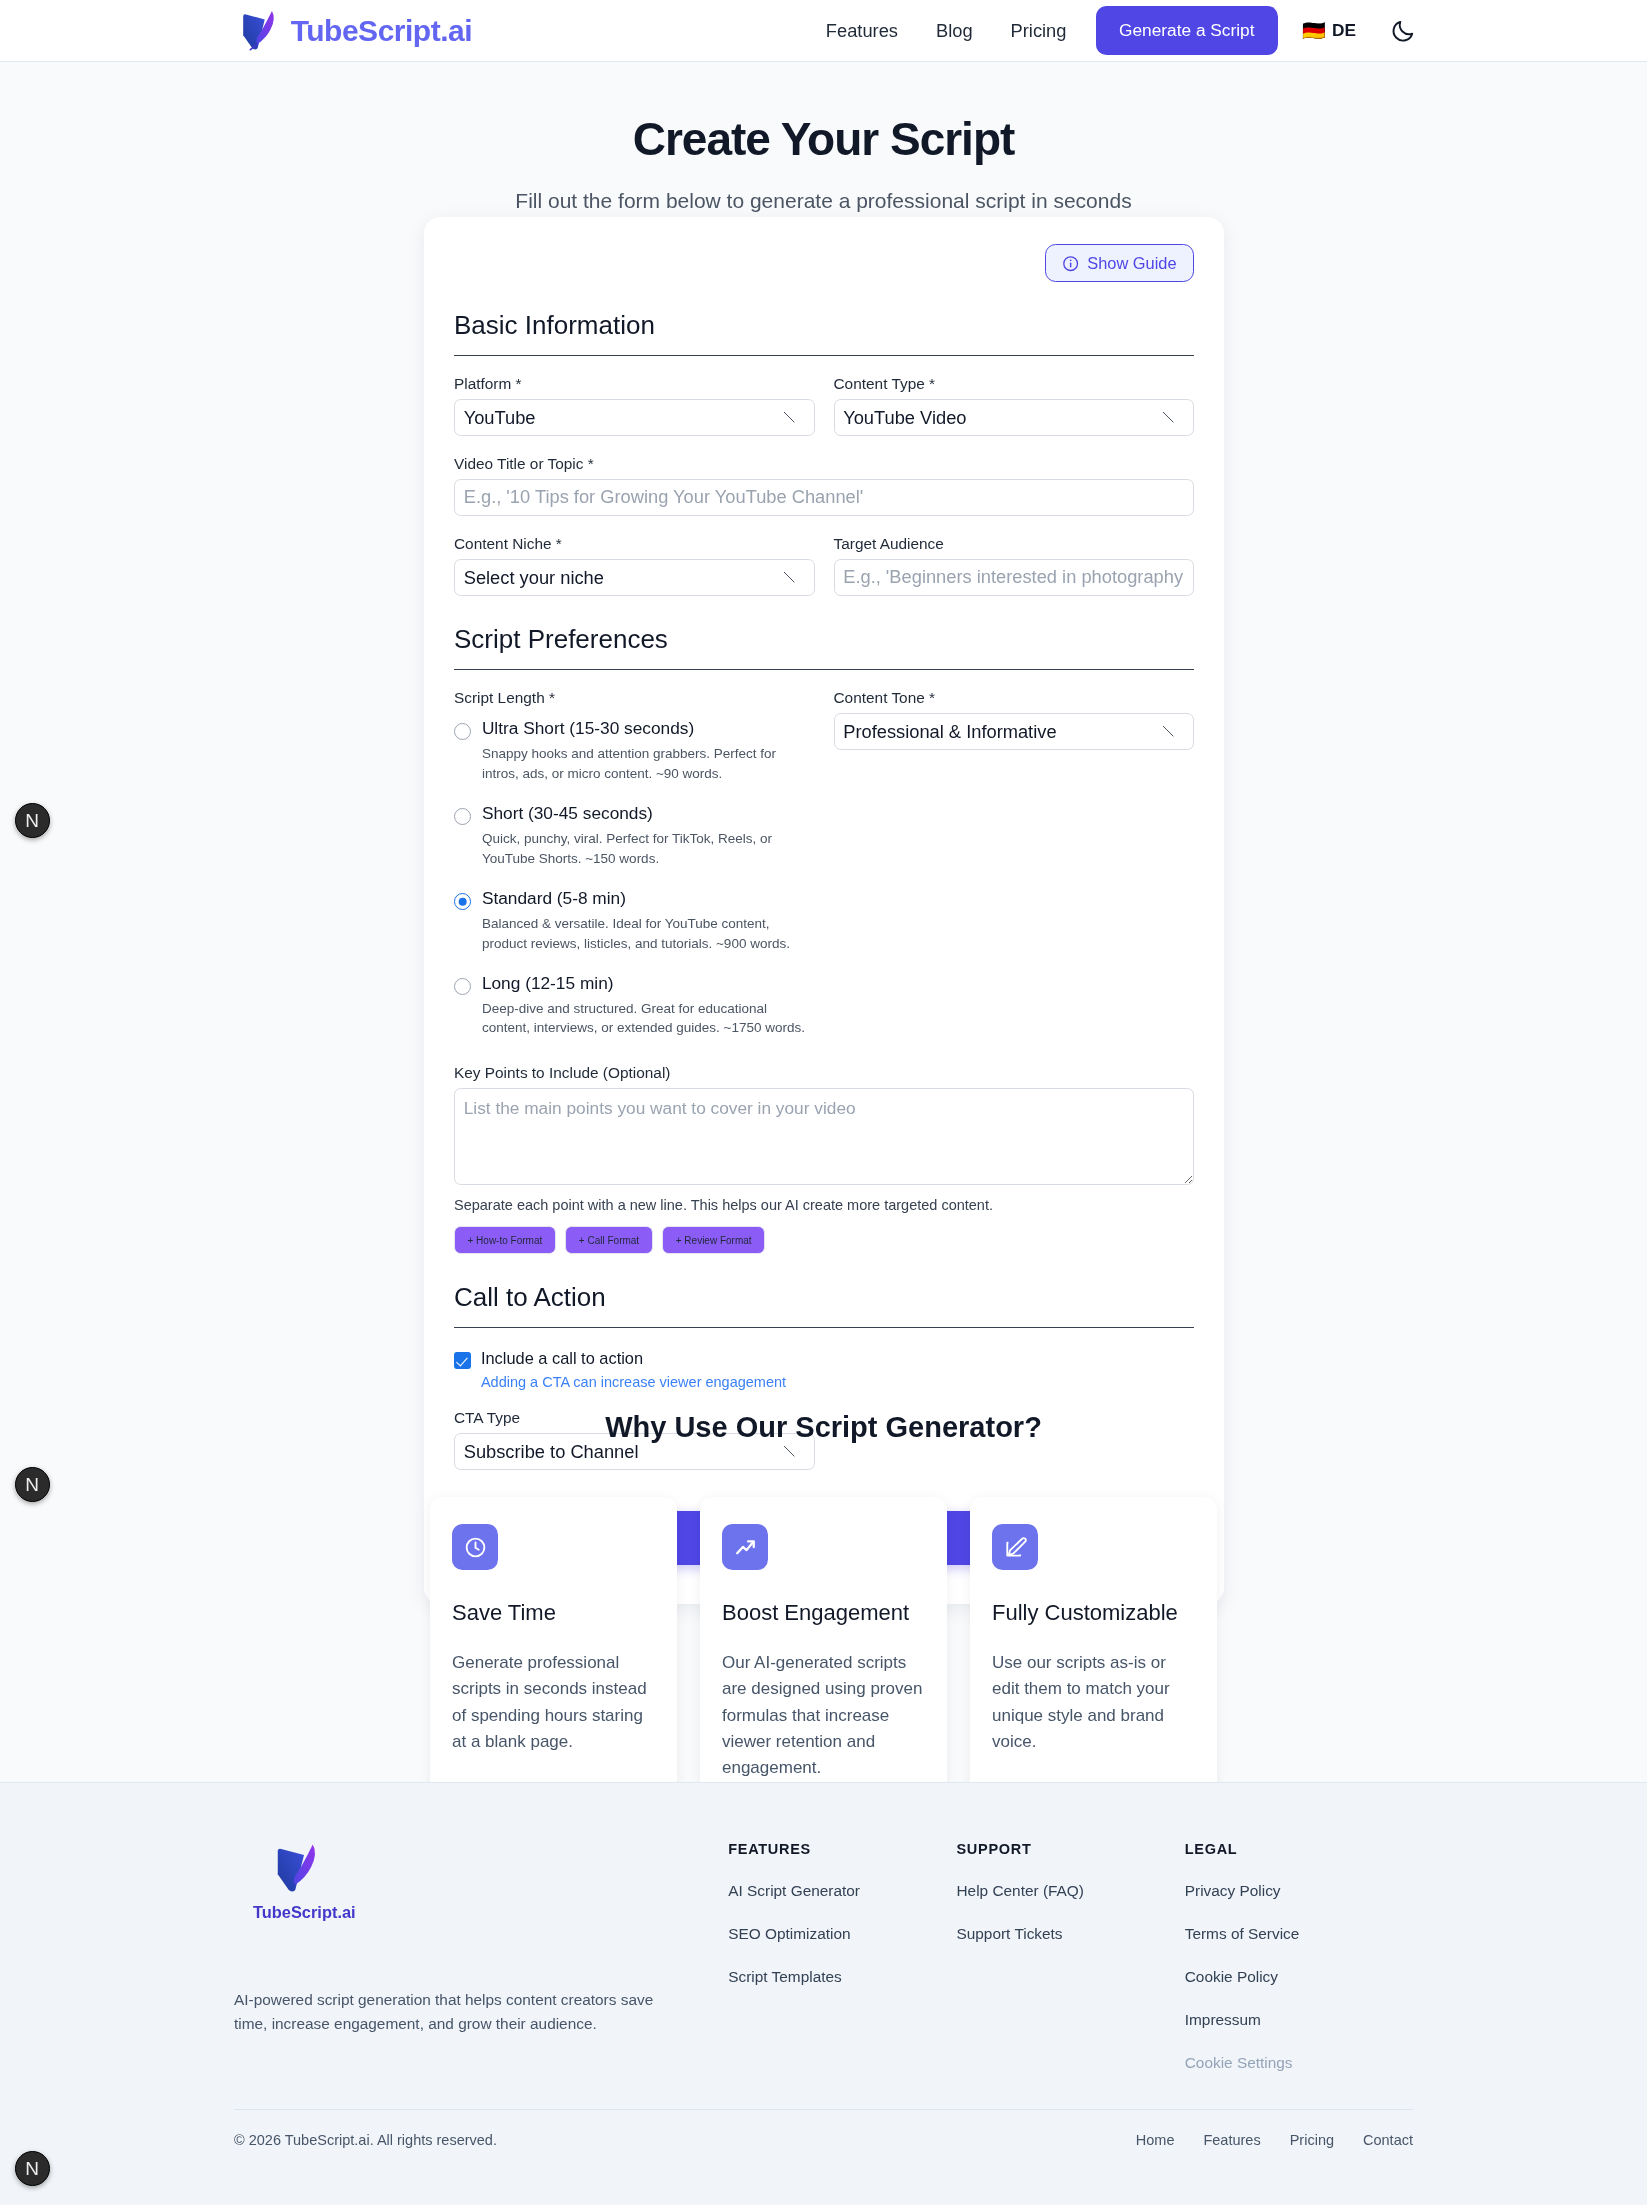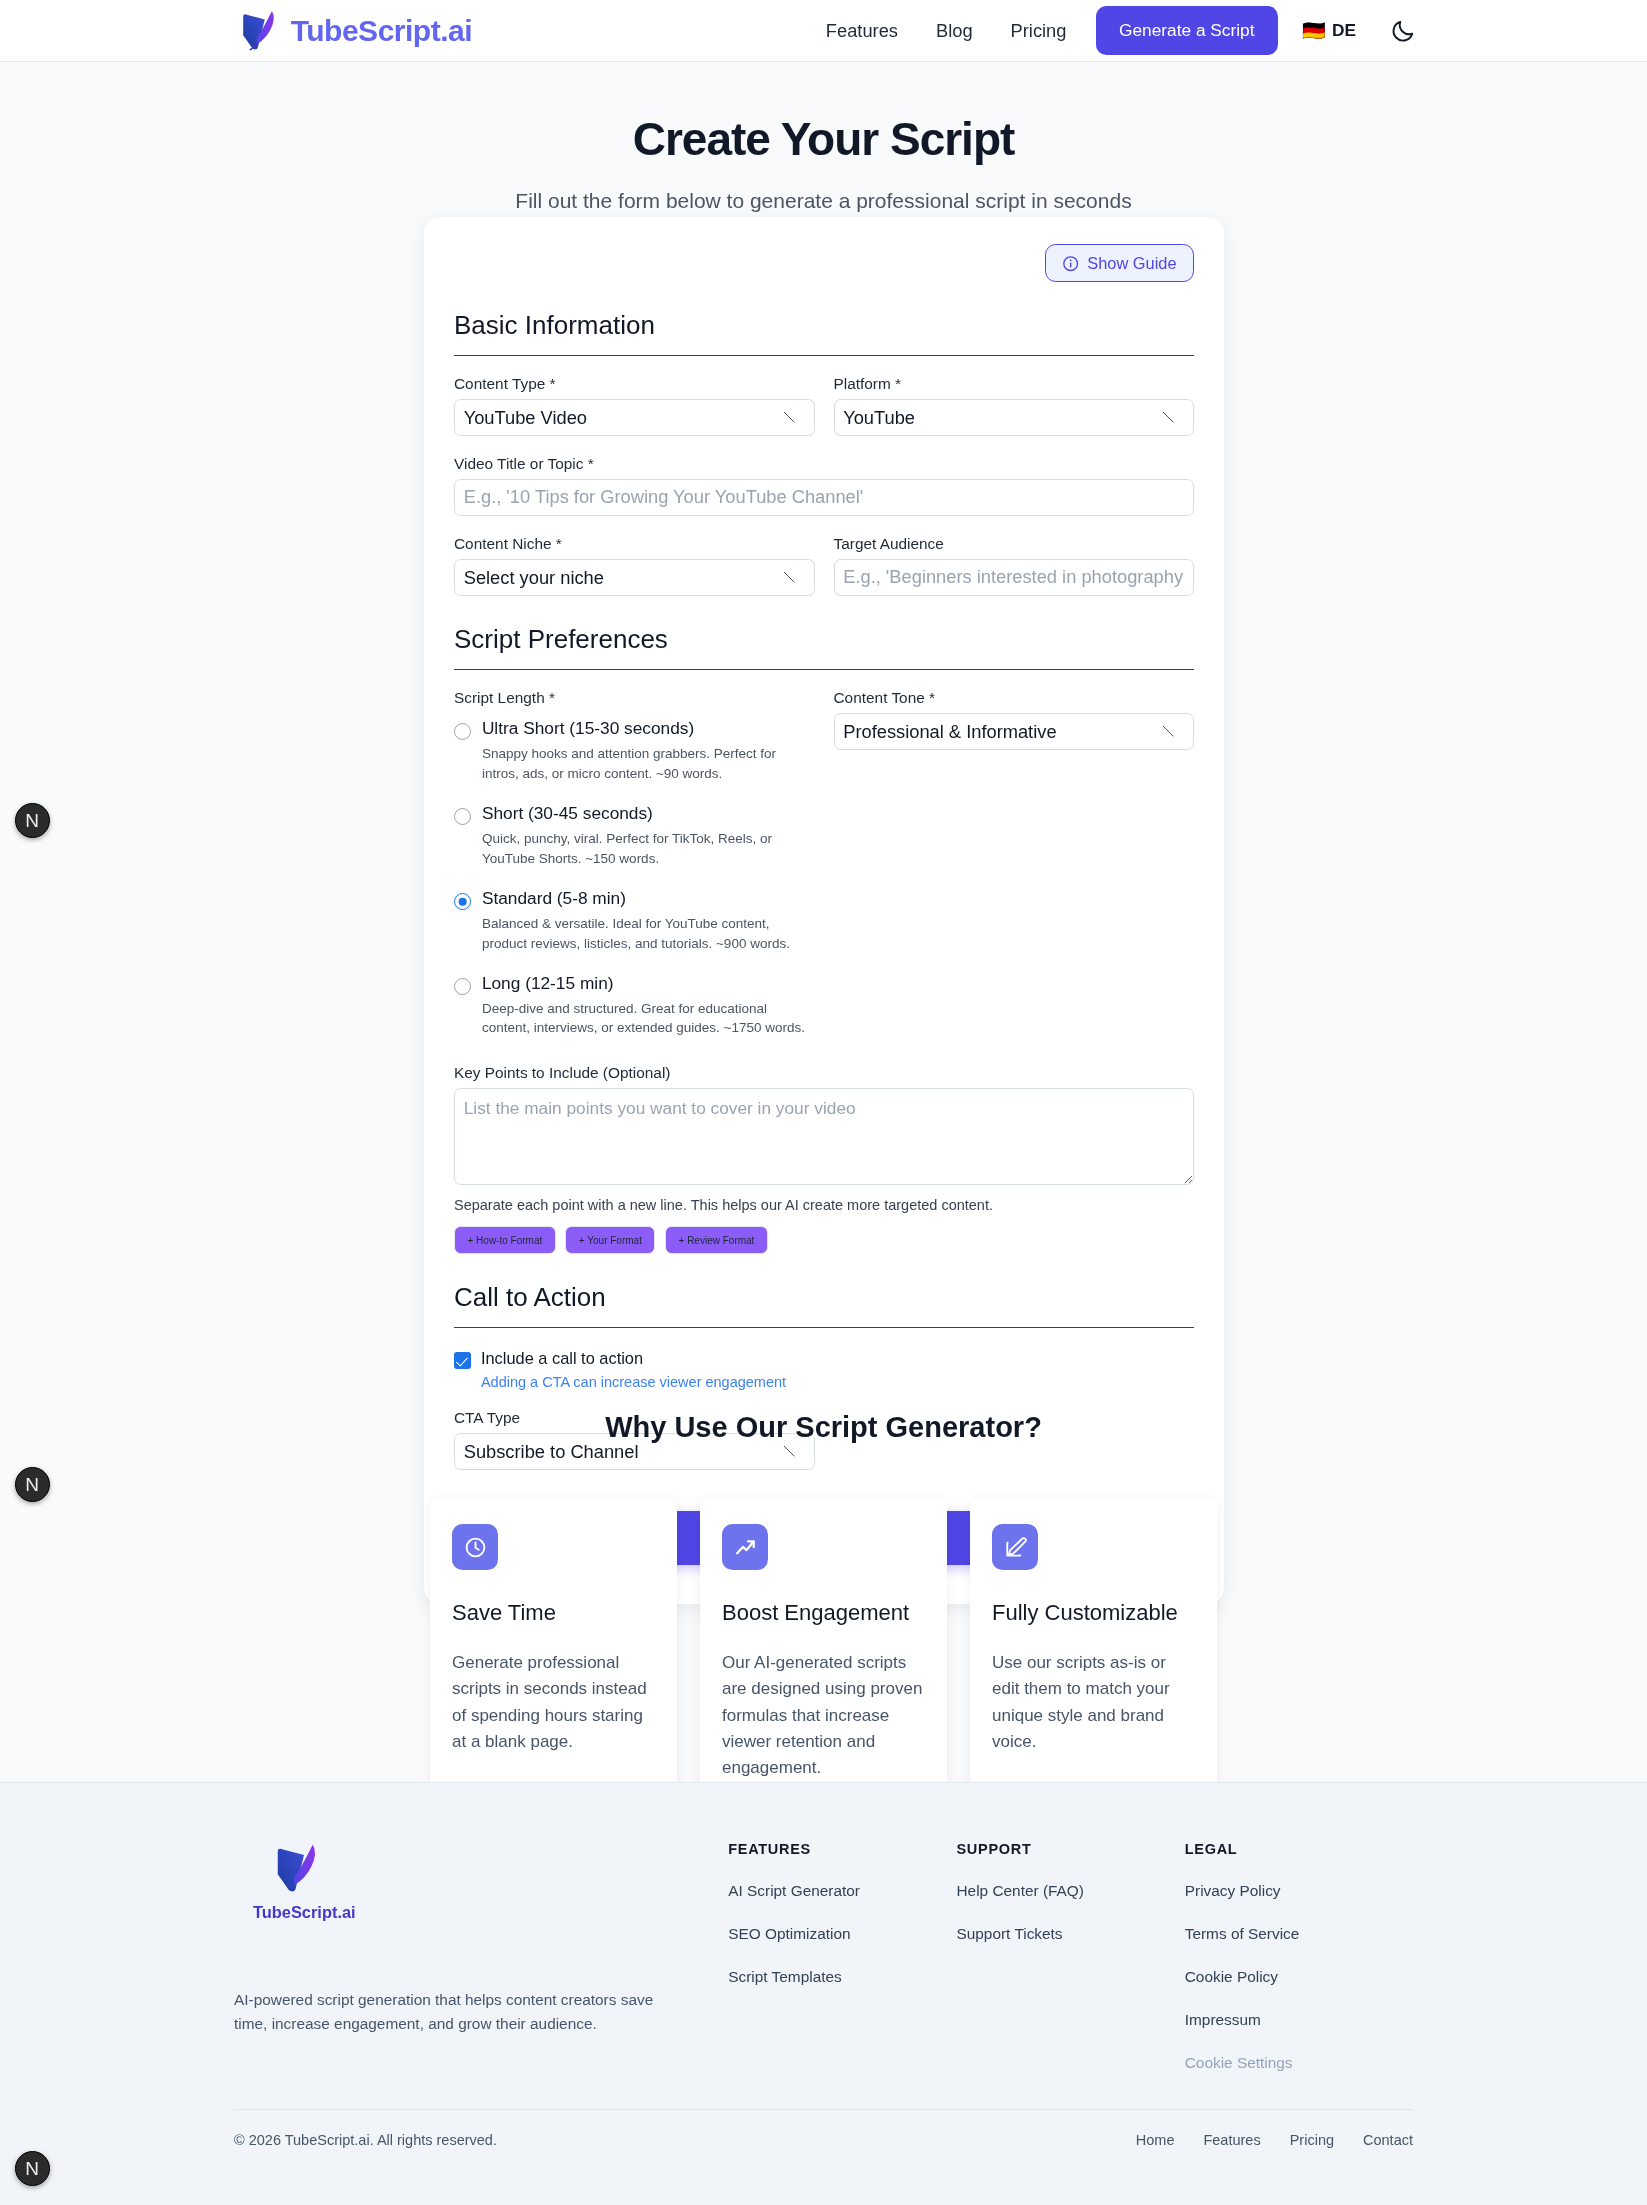--- a/index.html
+++ b/index.html
@@ -239,29 +239,29 @@
           <rect x="11" y="10.3" width="2" height="7" rx="1" fill="#4f46e5"></rect>
         </svg>
         <span>Show Guide</span>
       </button>
     </div>
 
     <div class="section-title">Basic Information</div>
 
     <div class="row2">
       <div class="col">
+        <label class="field-label">Platform *</label>
+        <select class="ctl">
+          <option>YouTube</option>
+        </select>
+      </div>
+      <div class="col">
         <label class="field-label">Content Type *</label>
         <select class="ctl">
           <option>YouTube Video</option>
-        </select>
-      </div>
-      <div class="col">
-        <label class="field-label">Platform *</label>
-        <select class="ctl">
-          <option>YouTube</option>
         </select>
       </div>
     </div>
 
     <div class="field-block">
       <label class="field-label">Video Title or Topic *</label>
       <input class="ctl" type="text" placeholder="E.g., '10 Tips for Growing Your YouTube Channel'" style="">
     </div>
 
     <div class="row2">
@@ -323,21 +323,21 @@
         </select>
       </div>
     </div>
 
     <div class="field-block" style="margin-top:26px;">
       <label class="field-label">Key Points to Include (Optional)</label>
       <textarea class="ctl" placeholder="List the main points you want to cover in your video" style=""></textarea>
       <div class="helper">Separate each point with a new line. This helps our AI create more targeted content.</div>
       <div class="chip-row">
         <button class="chip">+ How-to Format</button>
-        <button class="chip">+ Your Format</button>
+        <button class="chip">+ Call Format</button>
         <button class="chip">+ Review Format</button>
       </div>
     </div>
 
     <div class="section-title">Call to Action</div>
 
     <div class="cta-check">
       <span class="cbx"></span>
       <span>
         <span class="cbx-title">Include a call to action</span>

